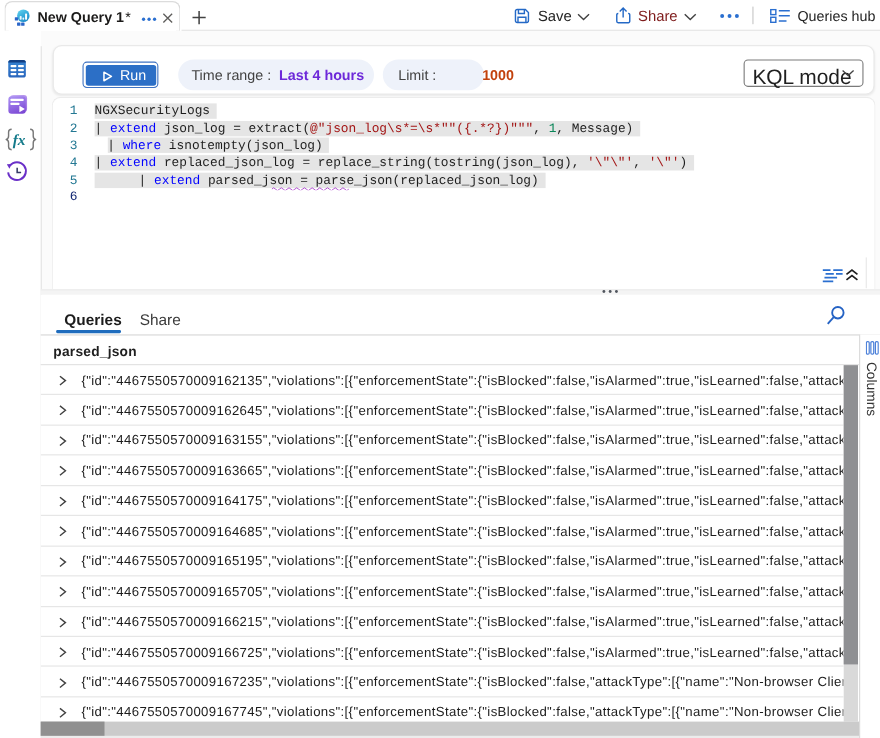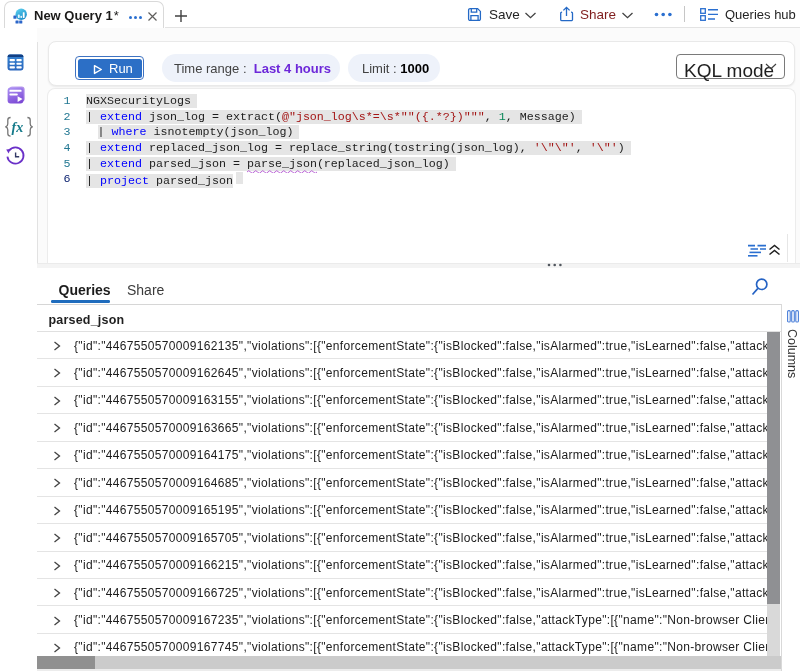--- a/index.html
+++ b/index.html
@@ -135,21 +135,21 @@
  <svg style="position:absolute;left:17px;top:6.5px;" width="10" height="11" viewBox="0 0 10 11">
   <path d="M1.5 1.6 L8.3 5.5 L1.5 9.4 z" fill="none" stroke="#fff" stroke-width="1.4" stroke-linejoin="round"></path>
  </svg>
  <div style="position:absolute;left:33px;top:3.5px;font-size:13px;color:#fff;">Run</div>
 </div>
 
 <div class="abs" style="left:162px;top:54px;width:178px;height:27.5px;border-radius:14px;background:#eef2fa;"></div>
 <div class="abs" style="left:174px;top:60.5px;font-size:13px;color:#424242;">Time range :&nbsp; <b style="color:#6d28d9;">Last 4 hours</b></div>
 
 <div class="abs" style="left:347.5px;top:54px;width:92px;height:27.5px;border-radius:14px;background:#eef2fa;"></div>
-<div class="abs" style="left:362px;top:60.5px;font-size:13px;color:#424242;">Limit : <b style="color:#000000;">1000</b></div>
+<div class="abs" style="left:362px;top:60.5px;font-size:13px;color:#424242;">Limit : <b style="color:#c2410c;margin-left:38px;">1000</b></div>
 
 <div class="abs" style="left:676px;top:54px;width:109px;height:25px;border:1px solid #7a7a7a;border-radius:4px;box-sizing:border-box;background:#fff;"></div>
 <div class="abs" style="left:684px;top:59.5px;font-size:19px;color:#1f1f1f;">KQL mode</div>
 <svg class="abs" style="left:765px;top:63px;" width="12" height="7" viewBox="0 0 12 7">
  <path d="M1 1 L6 5.7 L11 1" fill="none" stroke="#424242" stroke-width="1.2"></path>
 </svg>
 
 <div class="abs" style="left:46.5px;top:88px;width:749px;height:174.5px;background:#fff;border:1px solid #ececec;border-bottom:none;box-sizing:border-box;border-radius:8px 8px 0 0;"></div>
 <div id="editor" class="abs mono" style="left:46.5px;top:88px;width:749px;height:174.5px;font-size:11.67px;line-height:15.6px;">
     <style>
@@ -163,23 +163,22 @@
 </style>
     <div class="ln" style="top:6.2px;color:#237893">1</div>
     <div class="cd" style="left:39.5px;top:6.2px;"><span class="hl" style="padding-right:6px;">NGXSecurityLogs</span></div>
     <div class="ln" style="top:21.8px;color:#237893">2</div>
     <div class="cd" style="left:39.5px;top:21.8px;"><span class="hl" style="padding-right:6px;">| <span class="k">extend</span> json_log = extract(<span class="s">@"json_log\s*=\s*""({.*?})"""</span>, <span class="g">1</span>, Message)</span></div>
     <div class="ln" style="top:37.4px;color:#237893">3</div>
     <div class="cd" style="left:51px;top:37.4px;"><span class="hl" style="padding-right:6px;">| <span class="k">where</span> isnotempty(json_log)</span></div>
     <div class="ln" style="top:53px;color:#237893">4</div>
     <div class="cd" style="left:39.5px;top:53px;"><span class="hl" style="padding-right:6px;">| <span class="k">extend</span> replaced_json_log = replace_string(tostring(json_log), <span class="s">'\"\"'</span>, <span class="s">'\"'</span>)</span></div>
     <div class="ln" style="top:68.6px;color:#237893">5</div>
-    <div class="cd" style="left:39.5px;top:68.6px;"><span class="hl" style="padding-right:6px;">| <span class="k">extend</span> parsed_json = <span class="sq">parse_json</span>(replaced_json_log)</span></div>
+    <div class="cd" style="left:39.5px;top:68.6px;"><span class="hl" style="padding-right:6px;padding-left:40px;">| <span class="k">extend</span> parsed_json = <span class="sq">parse_json</span>(replaced_json_log)</span></div>
     <div class="ln" style="top:84.2px;color:#0b216f">6</div>
-    <div class="cd" style="left:39.5px;top:84.2px;"><span class="hl" style="">| <span class="k">project</span> parsed_json</span><span style="display:inline-block;width:3px;"></span><span class="hl" style="display:inline-block;width:7px;height:12px;"></span></div>
     <svg style="position:absolute;left:200.5px;top:81.19999999999999px;" width="71" height="4" viewBox="0 0 71 4">
 <path d="M0 3 q 1.75 -2.6 3.5 0 t 3.5 0 t 3.5 0 t 3.5 0 t 3.5 0 t 3.5 0 t 3.5 0 t 3.5 0 t 3.5 0 t 3.5 0 t 3.5 0 t 3.5 0 t 3.5 0 t 3.5 0 t 3.5 0 t 3.5 0 t 3.5 0 t 3.5 0 t 3.5 0 t 3.5 0" fill="none" stroke="#b04fd0" stroke-width="0.9"></path>
     </svg>
   </div>
 
 <div class="abs" style="left:37px;top:262.5px;width:763px;height:5.5px;background:#f4f4f4;border-top:1px solid #ebebeb;box-sizing:border-box;"></div>
 <svg class="abs" style="left:546px;top:263px;" width="18" height="4" viewBox="0 0 18 4">
  <circle cx="3" cy="2" r="1.3" fill="#51565e"></circle>
     <circle cx="8.7" cy="2" r="1.3" fill="#51565e"></circle>
     <circle cx="14.4" cy="2" r="1.3" fill="#51565e"></circle>

